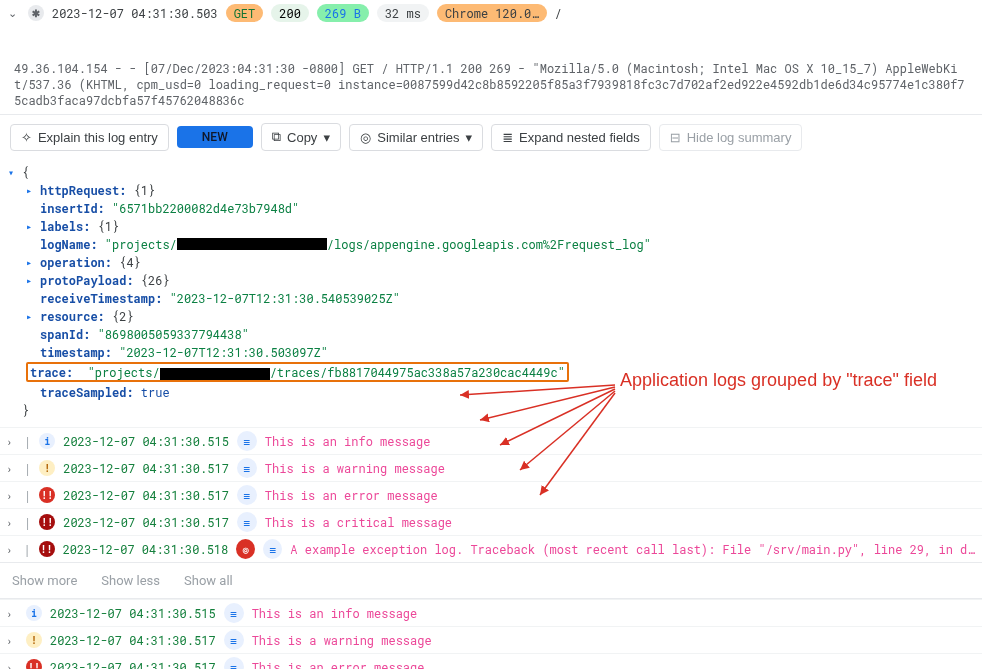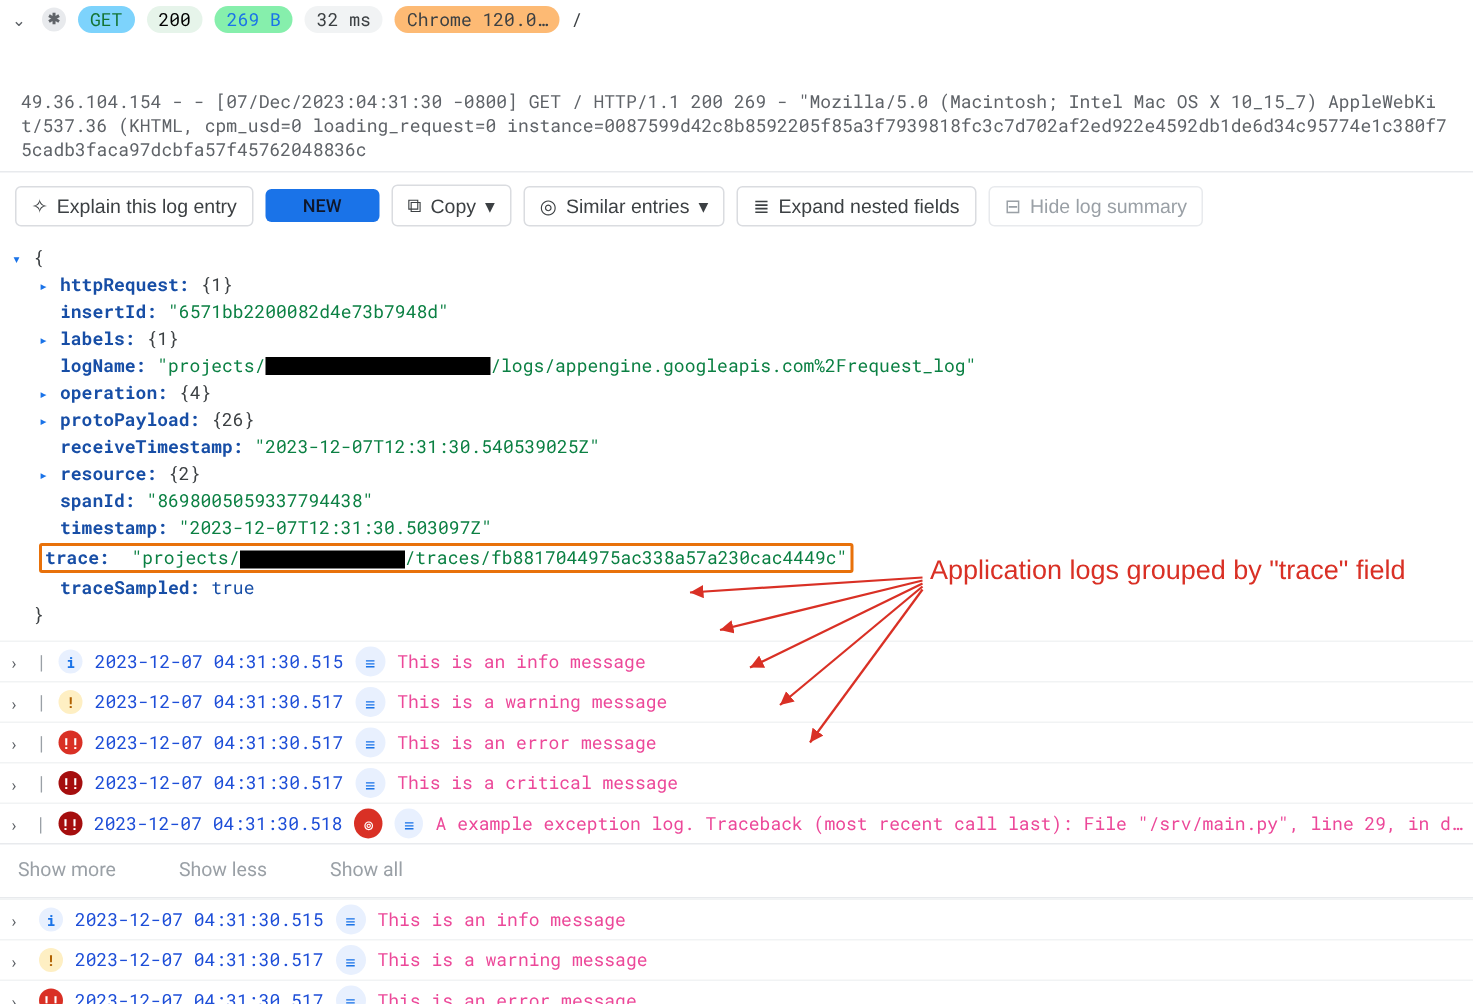--- a/index.html
+++ b/index.html
@@ -40,21 +40,21 @@
   .sev-warn    { background: #feefc3; color: #b06000; }
   .sev-error   { background: #d93025; color: #fff; }
   .sev-critical{ background: #a50e0e; color: #fff; }
   .sev-icon { font-style: normal; }
   .chip {
     border-radius: 10px;
     padding: 1px 8px;
     font-size: 12px;
     white-space: nowrap;
   }
-  .chip-get  { background: #7dd3fc; color: #137333; }
+  .chip-get  { background: #fdba74; color: #137333; }
   .chip-200  { background: #e6f4ea; color: #000000; }
   .chip-blue { background: #86efac; color: #1a73e8; }
   .chip-gray { background: #f1f3f4; color: #3c4043; }
   .chip-user { background: #fdba74; color: #3c4043; }
   .raw-block {
     padding: 6px 14px;
     white-space: pre-wrap;
     word-break: break-all;
     color: #5f6368;
     margin-top: 28px;
@@ -126,50 +126,51 @@
   .log-row {
     display: flex;
     align-items: center;
     padding: 3px 6px;
     gap: 8px;
     border-top: 1px solid #f1f3f4;
     font-family: 'Roboto Mono', Menlo, monospace;
     font-size: 12px;
     white-space: nowrap;
   }
-  .log-row .ts { color: #1d4ed8; }
+  .log-row .ts { color: #15803d; }
   .log-row .msg { color: #ec4899; overflow:hidden; text-overflow:ellipsis; }
   .trace-icon {
     width:20px;height:20px;border-radius:50%;
     background:#e8f0fe;display:inline-flex;align-items:center;justify-content:center;
     color:#1a73e8;font-size:11px;cursor:pointer;
   }
   .trace-icon-red { background:#d93025;color:#fff; }
   .anno {
     position: absolute;
     color: #d93025;
     font-size: 18px;
     font-family: sans-serif;
   }
   .show-row {
-    display:flex; gap:42px; padding:10px 12px; color:#9aa0a6; font-size:13px;
+    display:flex; gap:24px; padding:10px 12px; color:#9aa0a6; font-size:13px;
     border-top:1px solid #e8eaed; border-bottom:1px solid #e8eaed;
   }
   .arrow-svg { position:absolute; pointer-events:none; }
   .group { position: relative; }
   .bar { color:#9aa0a6; margin-left:-2px; }
 </style>
 </head>
 <body>
 
 <div class="header-row">
   <span class="chev">⌄</span>
   <span class="sev sev-default">
       <i class="sev-icon">✱</i>
     </span>
+  <span class="mono">2023-12-07 04:31:30.503</span>
   <span class="chip chip-get mono">GET</span>
   <span class="chip chip-200 mono">200</span>
   <span class="chip chip-blue mono">269 B</span>
   <span class="chip chip-gray mono">32 ms</span>
   <span class="chip chip-user mono">Chrome 120.0…</span>
   <span class="mono">/</span>
 </div>
 
 <div class="raw-block mono">49.36.104.154 - - [07/Dec/2023:04:31:30 -0800] GET / HTTP/1.1 200 269 - "Mozilla/5.0 (Macintosh; Intel Mac OS X 10_15_7) AppleWebKit/537.36 (KHTML, cpm_usd=0 loading_request=0 instance=0087599d42c8b8592205f85a3f7939818fc3c7d702af2ed922e4592db1de6d34c95774e1c380f75cadb3faca97dcbfa57f45762048836c</div>
 

